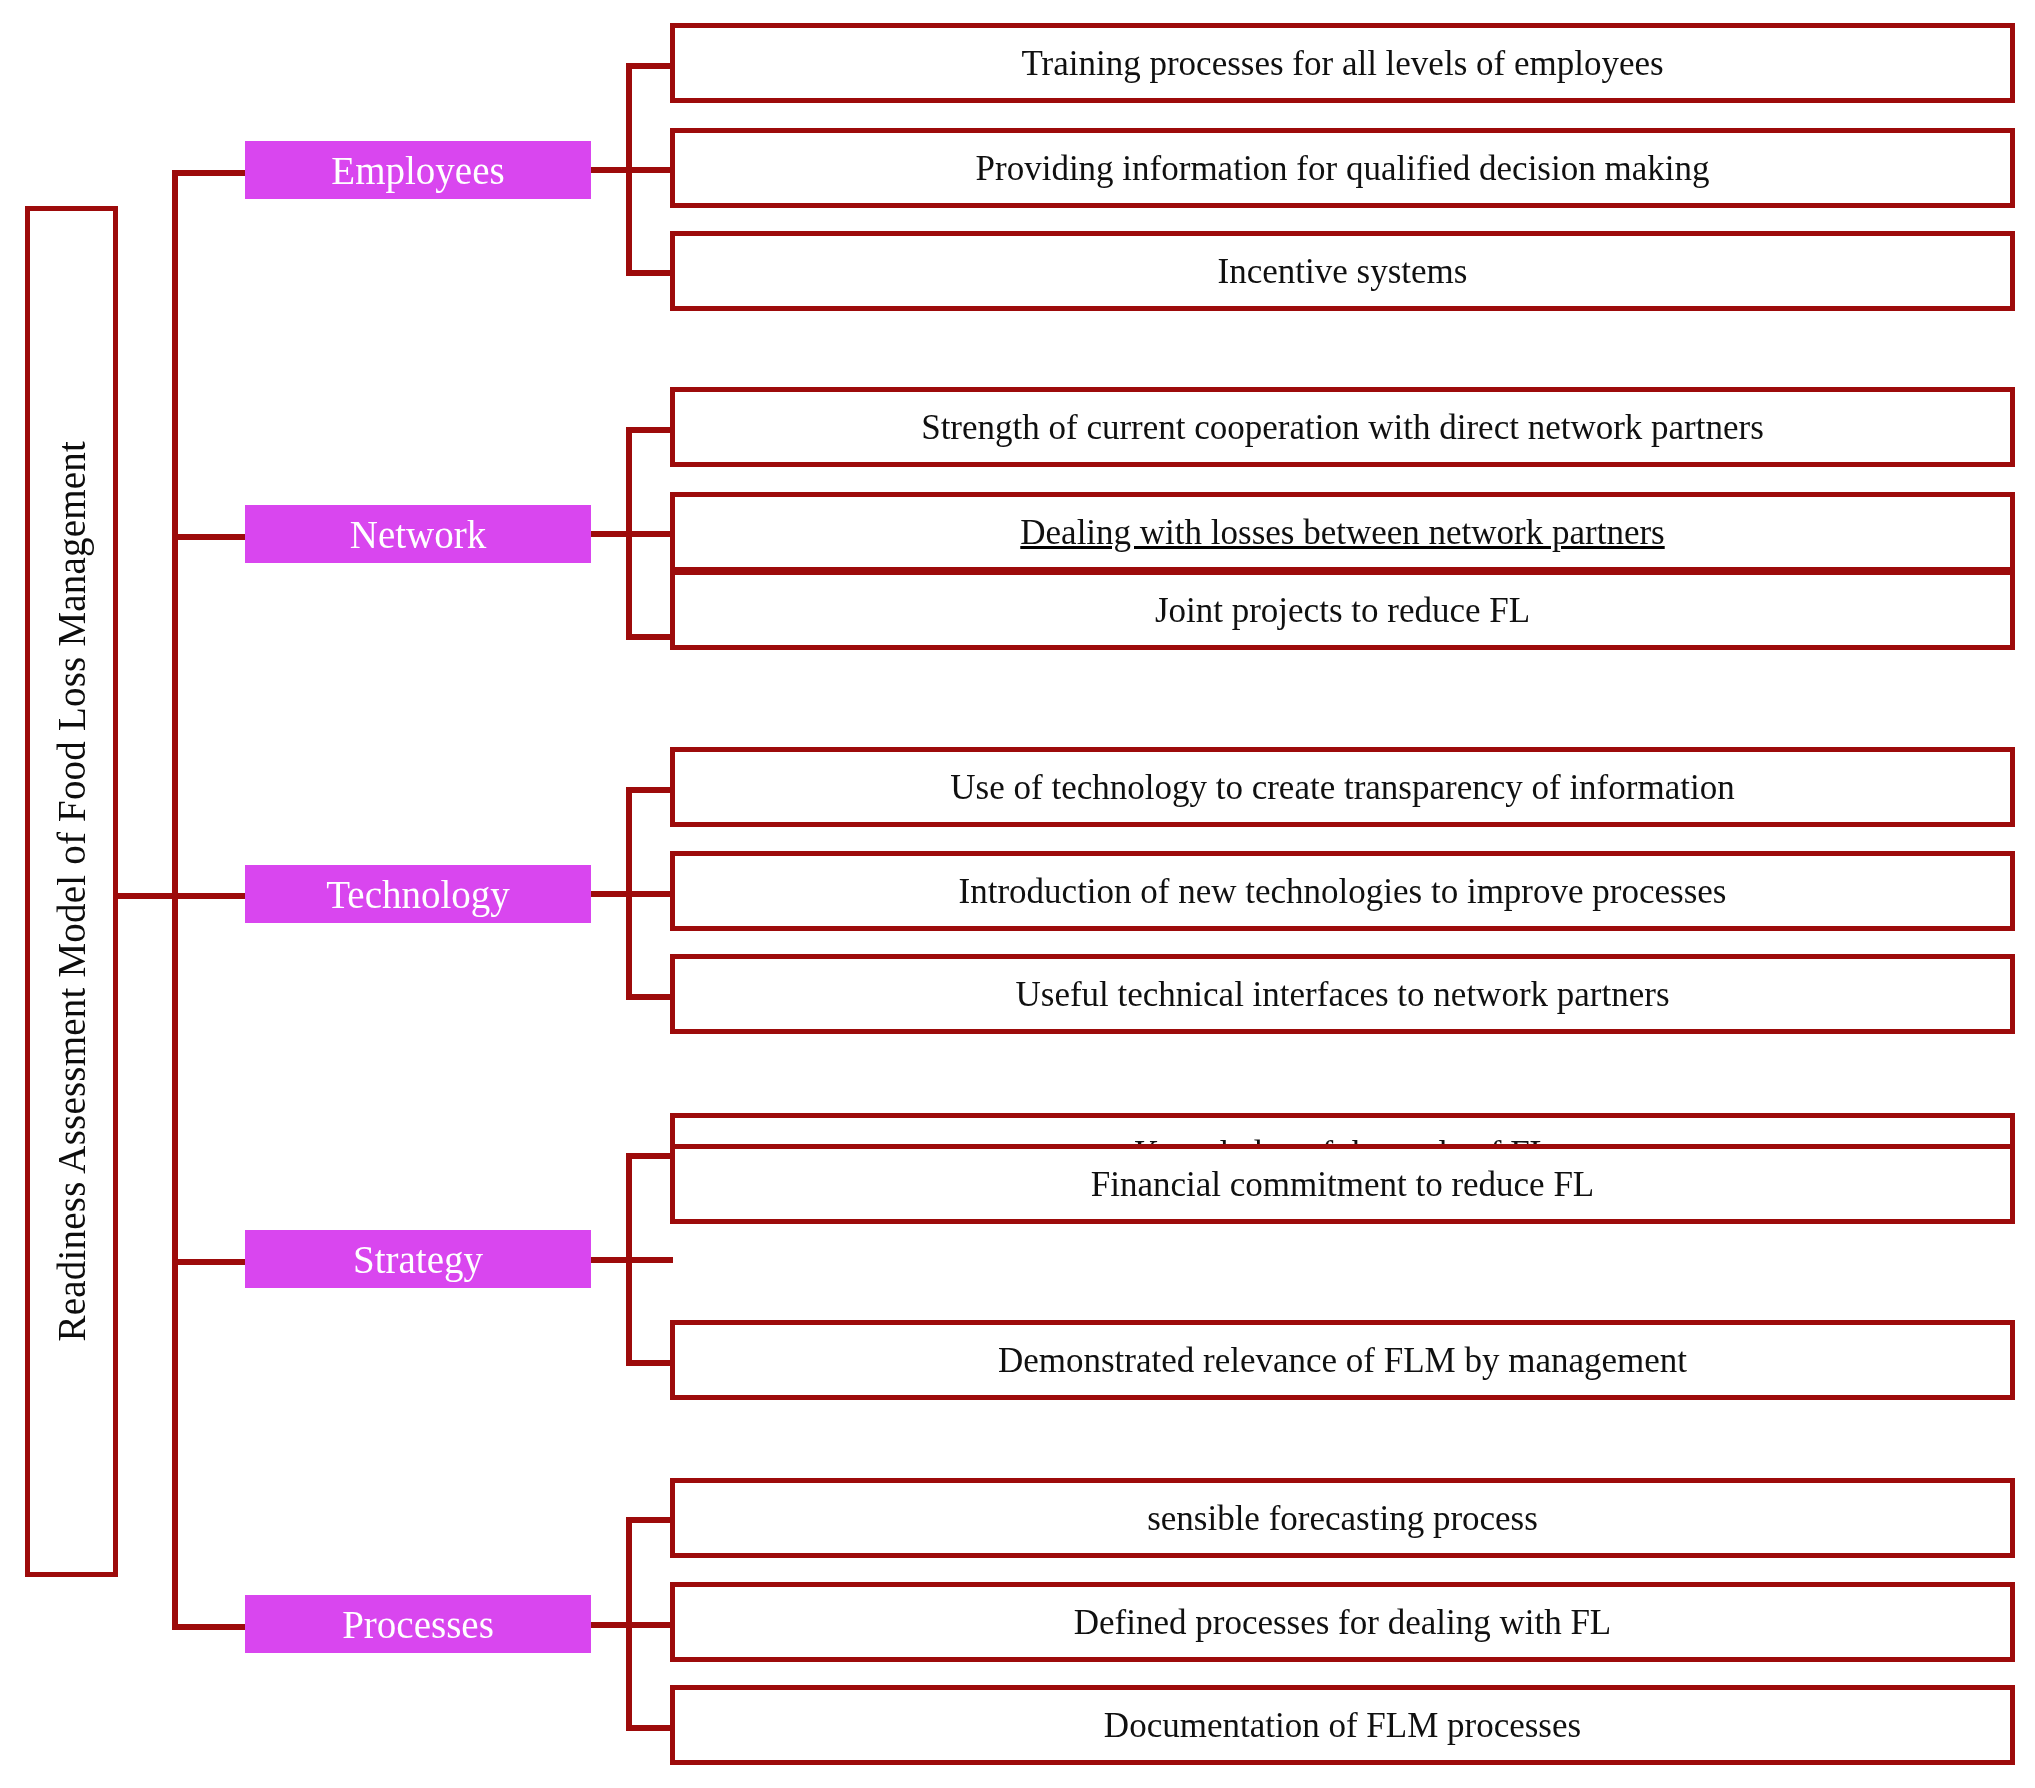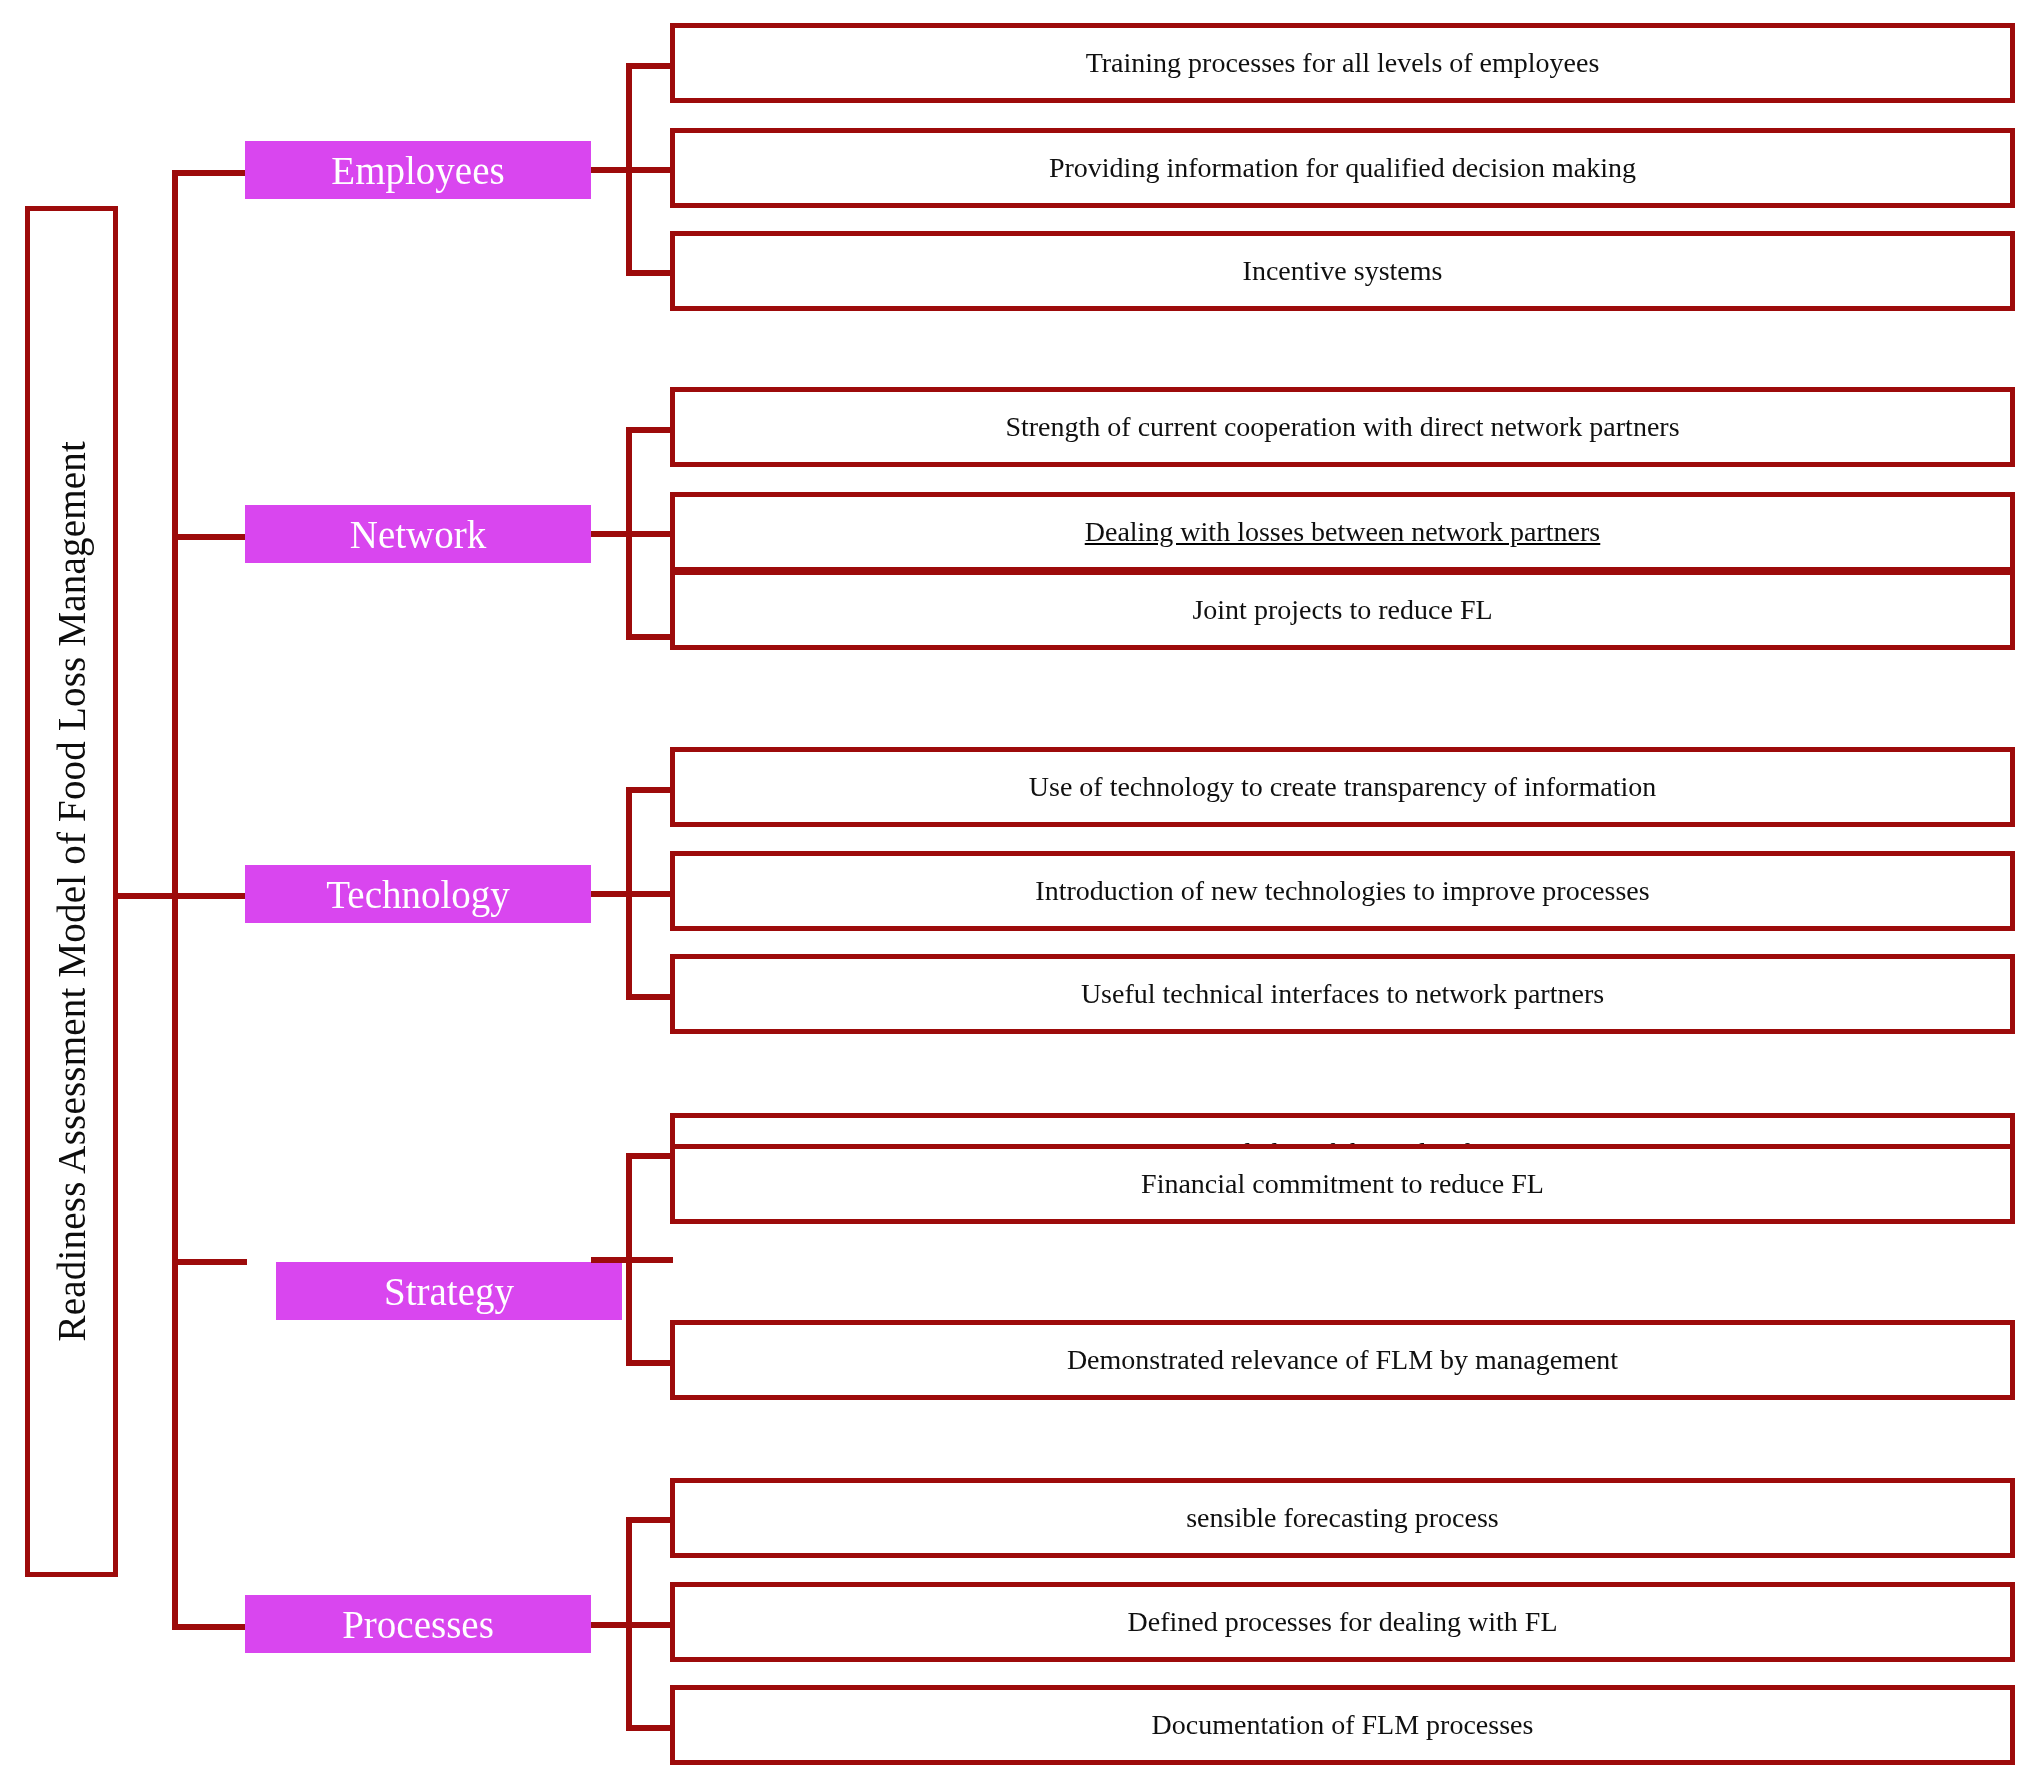--- a/index.html
+++ b/index.html
@@ -68,21 +68,21 @@
     width: 1345px;
     height: 80px;
     border: 5.7px solid #9D0B0B;
     background: #ffffff;
     box-sizing: border-box;
     display: flex;
     align-items: center;
     justify-content: center;
   }
   .leaf-label {
-    font-size: 28px;
+    font-size: 35px;
     color: #101010;
     line-height: 1;
     white-space: nowrap;
   }
 
   
   .conn {
     position: absolute;
     background: #9D0B0B;
   }
@@ -162,21 +162,21 @@
   <div class="leaf-box" style="top:851px;">
     <span class="leaf-label">Introduction of new technologies to improve processes</span>
   </div>
 
   <div class="conn conn-h" style="left:626px; top:994px; width:47px;"></div>
   <div class="leaf-box" style="top:954px;align-items:center;">
     <span class="leaf-label">Useful technical interfaces to network partners</span>
   </div>
 
   <div class="conn conn-h" style="left:172px; top:1259px; width:75px;"></div>
-  <div class="cat-box" style="top:1262px;margin-left:31px;">
+  <div class="cat-box" style="top:1230px;">
     <span class="cat-label">Strategy</span>
   </div>
   <div class="conn conn-h" style="left:591px; top:1257px; width:39px;"></div>
   <div class="conn conn-v" style="left:626px; top:1153px; height:211px;"></div>
 
   <div class="conn conn-h" style="left:626px; top:1153px; width:47px;"></div>
   <div class="leaf-box" style="top:1113px;">
     <span class="leaf-label">Knowledge of the scale of FL</span>
   </div>
 

